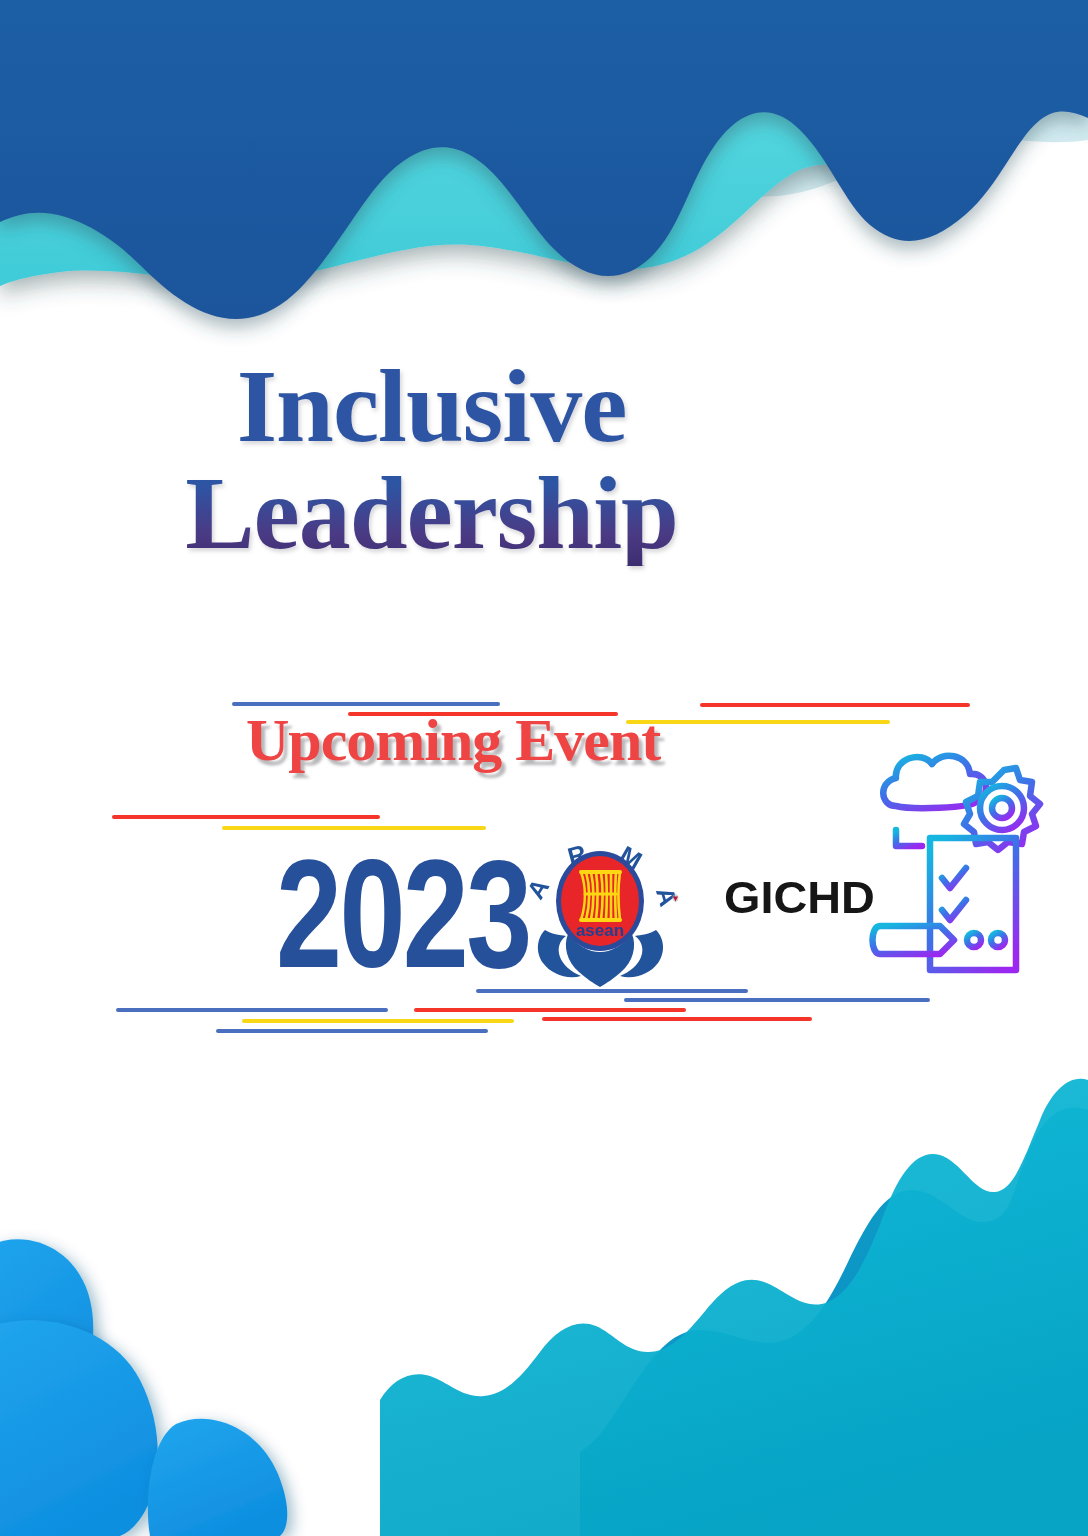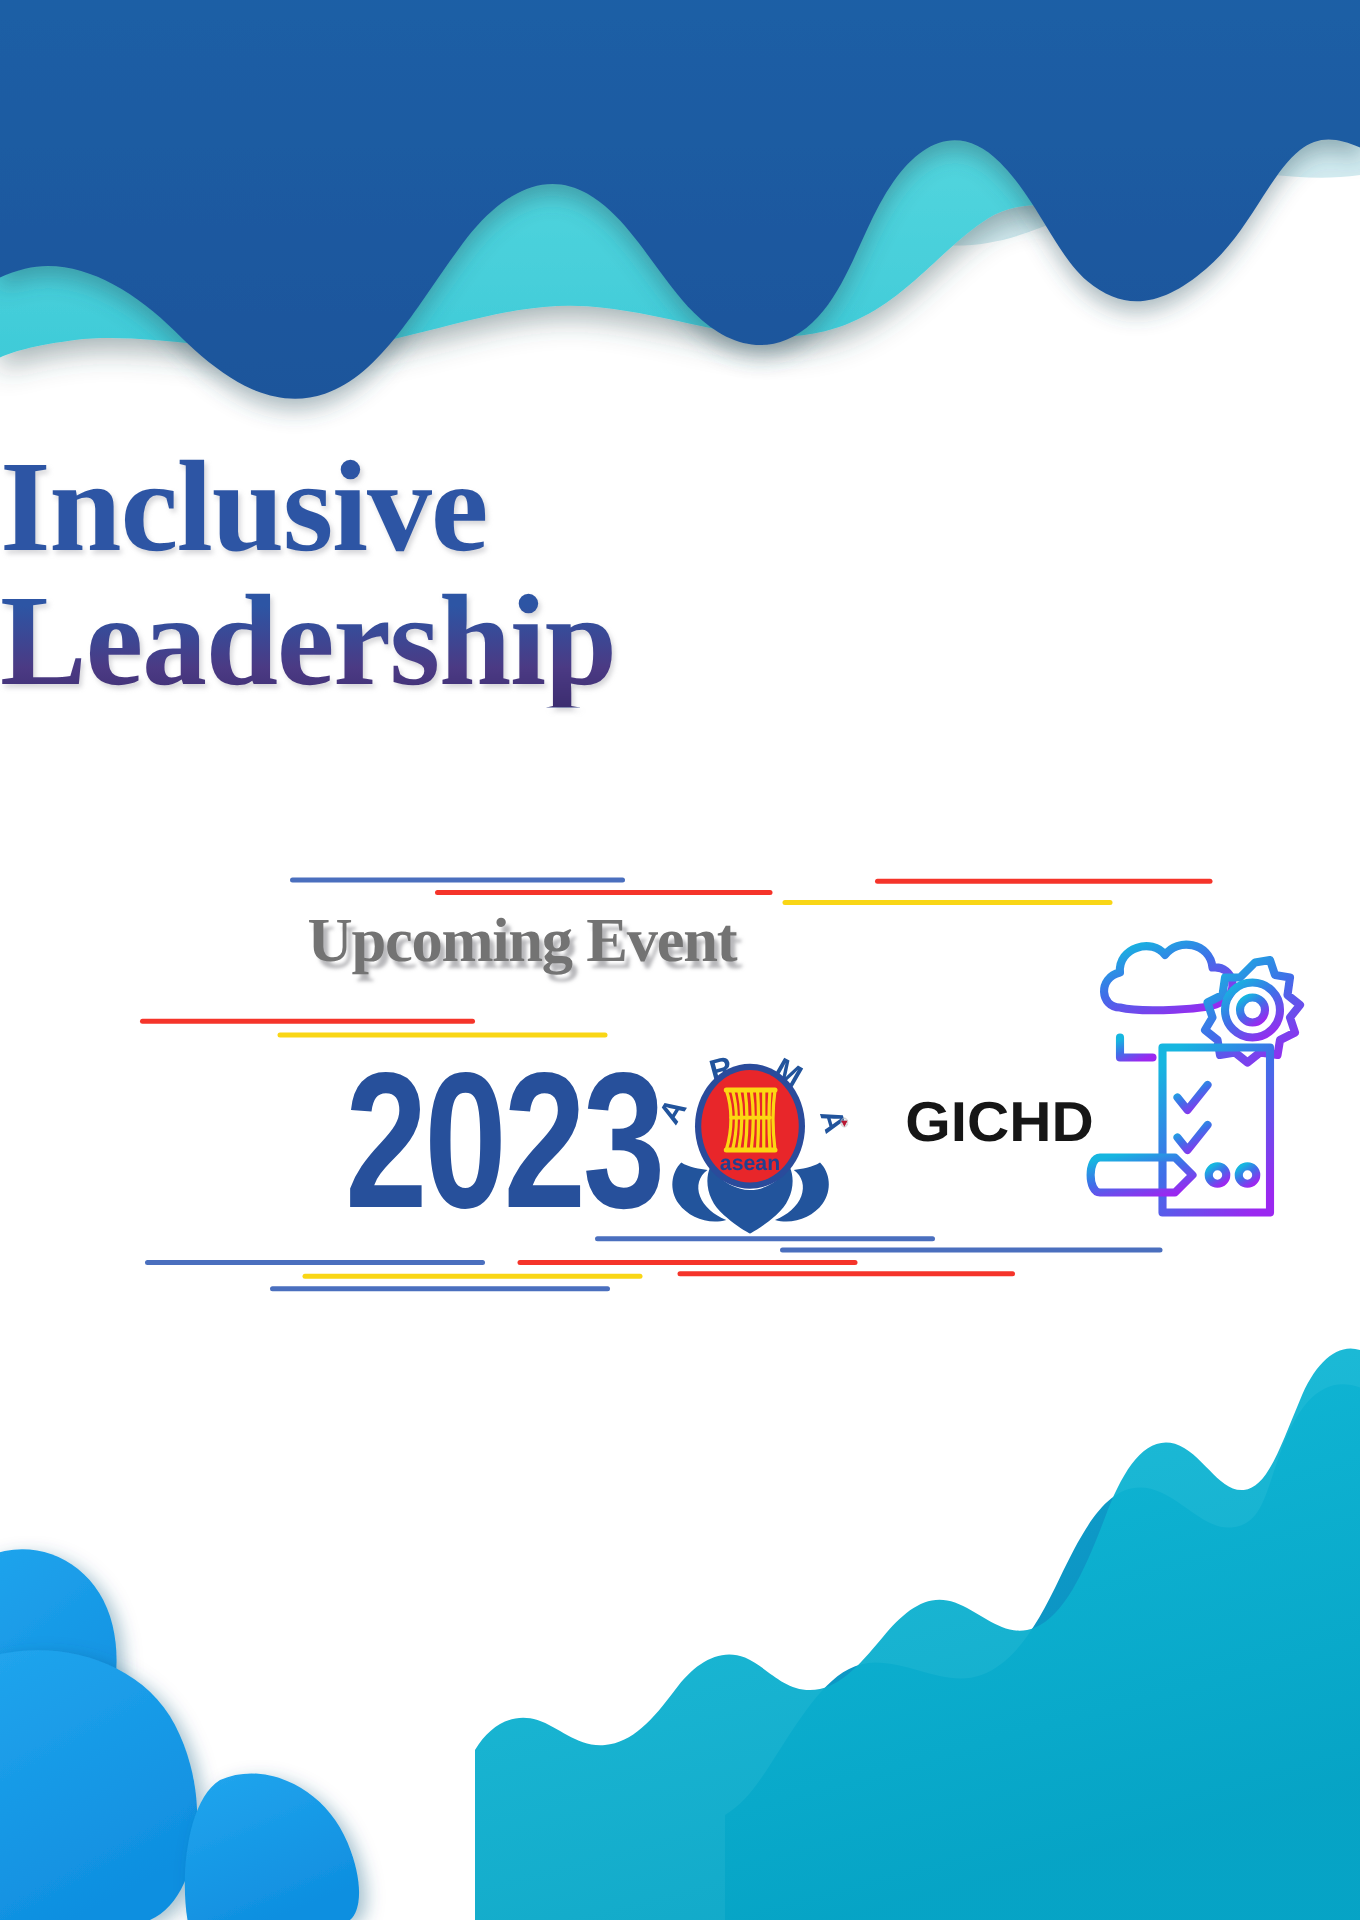--- a/index.html
+++ b/index.html
@@ -27,21 +27,21 @@
     height: 1536px;
     pointer-events: none;
   }
 
   
   .title-block {
     position: absolute;
     left: 0;
     top: 352px;
     width: 863px;
-    text-align: left;
+    text-align: center;
     z-index: 30;
   }
   .title-line {
     font-family: "Liberation Serif", "DejaVu Serif", serif;
     font-weight: bold;
     line-height: 1.03;
     letter-spacing: -1px;
     margin: 0;
     -webkit-background-clip: text;
     background-clip: text;
@@ -56,28 +56,28 @@
   #title-line-2 {
     font-size: 104px;
     margin-top: 6px;
     background-image: linear-gradient(to bottom, #3a2a6e 0%, #33418a 26%, #2d55a4 52%, #2d55a4 100%);
   }
 
   
   .event-heading {
     position: absolute;
     left: 246px;
-    top: 727px;
+    top: 710px;
     z-index: 30;
     font-family: "Liberation Serif", "DejaVu Serif", serif;
     font-weight: bold;
-    font-size: 50px;
+    font-size: 60px;
     line-height: 1;
     letter-spacing: -1px;
-    color: #737373;
+    color: #ef4444;
     text-shadow: 4px 5px 3px rgba(125,125,132,0.55);
     white-space: nowrap;
   }
 
   .year {
     position: absolute;
     left: 276px;
     top: 836px;
     z-index: 30;
     font-family: "Liberation Sans Narrow", "Liberation Sans", sans-serif;

